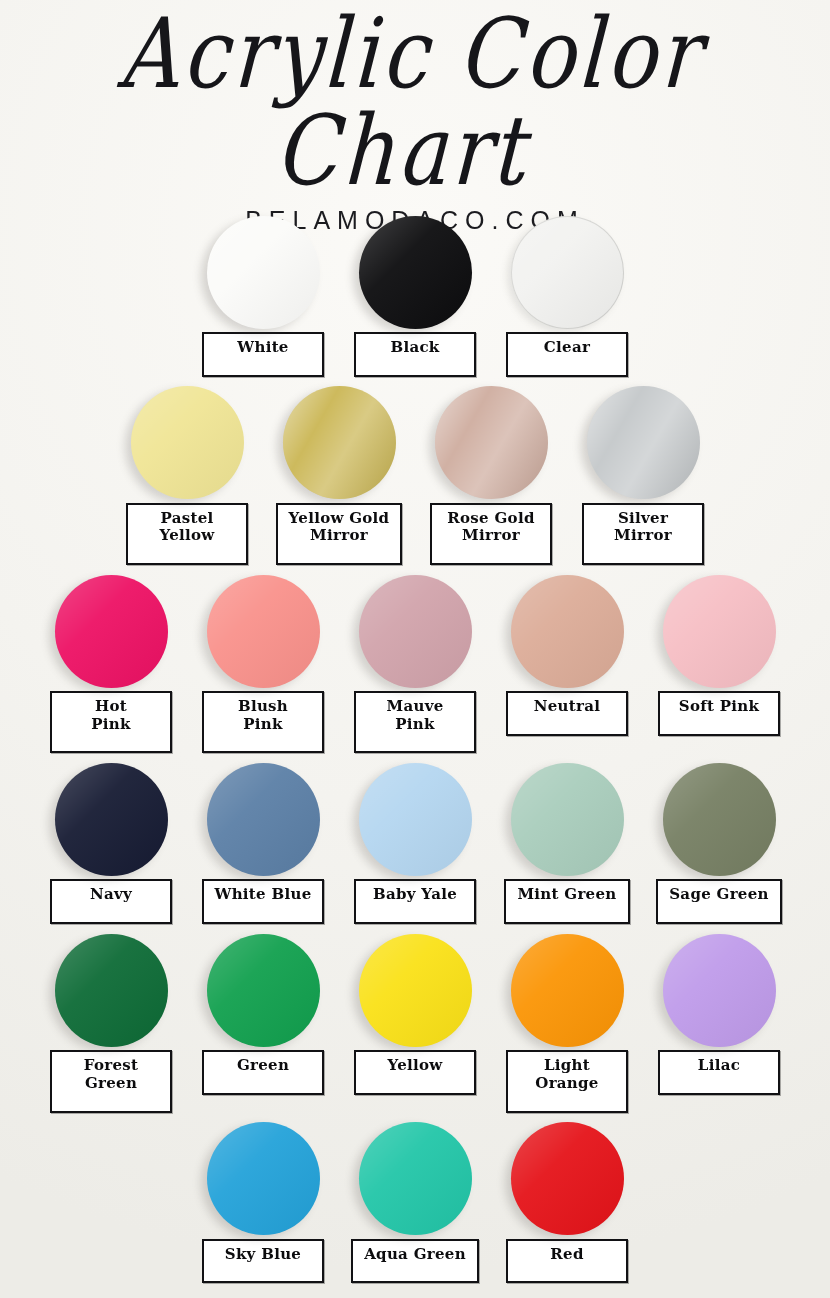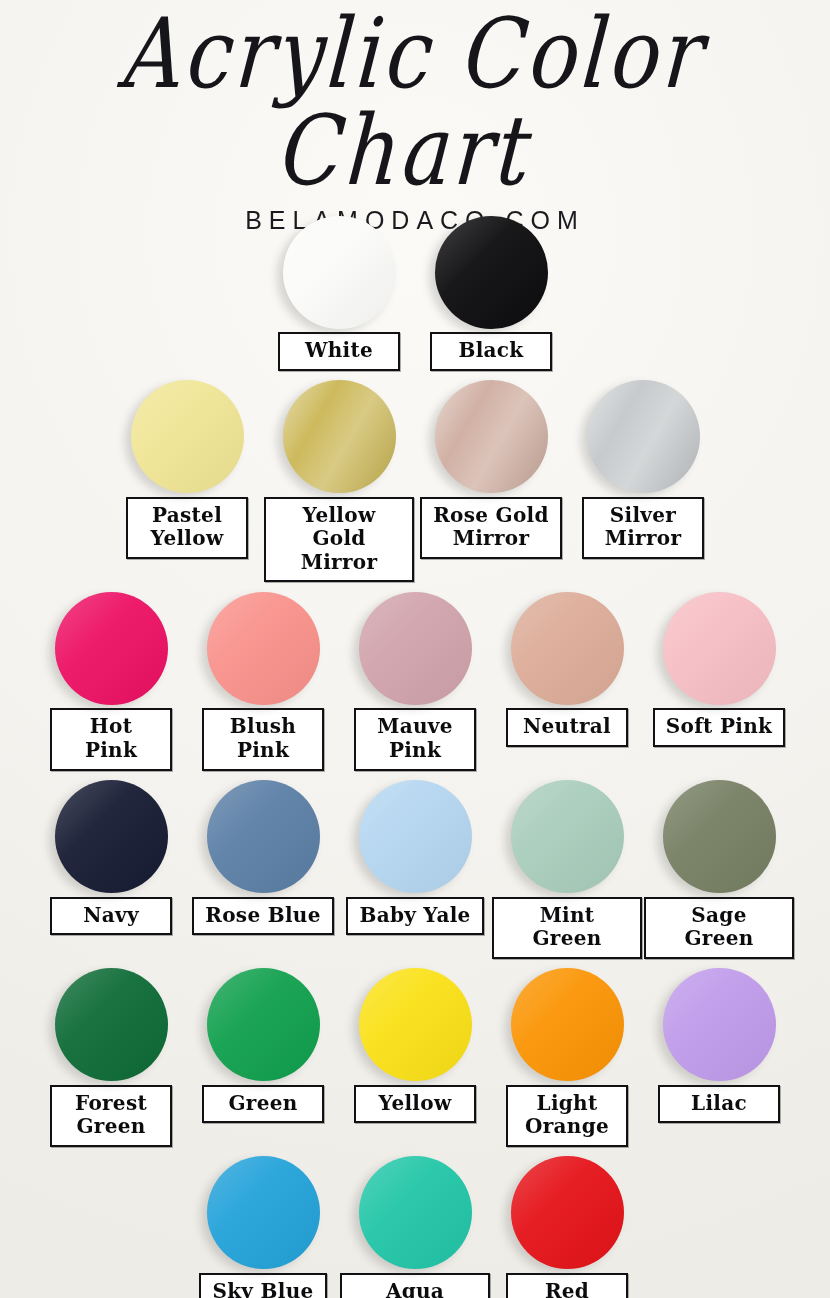--- a/index.html
+++ b/index.html
@@ -100,25 +100,25 @@
   }
   .swatch.mirror::after {
     background: linear-gradient(120deg, rgba(255,255,255,0.55) 0%, rgba(255,255,255,0.08) 32%, rgba(255,255,255,0.30) 56%, rgba(0,0,0,0.10) 100%);
   }
 
   .label {
     background: #ffffff;
     border: 2px solid #111114;
     box-shadow: 1px 1px 0 rgba(0,0,0,0.30);
     min-width: 96px;
-    padding: 5px 11px 6px;
+    padding: 5px 11px 18px;
     text-align: center;
     font-family: "DejaVu Serif", serif;
     font-weight: bold;
-    font-size: 20px;
+    font-size: 15px;
     line-height: 1.18;
     color: #0c0c0e;
     white-space: pre-line;
     letter-spacing: 0.3px;
   }
   .row-gap-1 { margin-top: 6px; }
 </style>
 </head>
 <body>
 
@@ -136,20 +136,26 @@
             <div class="swatch" style="background: rgb(251, 251, 249);"></div>
           </div>
           <div class="label">White</div>
         </div>
         <div class="cell">
           <div class="swatch-wrap">
             <div class="swatch" style="background: rgb(12, 12, 14);"></div>
           </div>
           <div class="label">Black</div>
         </div>
+        <div class="cell">
+          <div class="swatch-wrap">
+            <div class="swatch translucent" style="background: rgb(242, 242, 240);"></div>
+          </div>
+          <div class="label">Clear</div>
+        </div>
       </div>
       <div class="row row-gap-1">
         <div class="cell">
           <div class="swatch-wrap">
             <div class="swatch" style="background: rgb(240, 229, 149);"></div>
           </div>
           <div class="label">Pastel
 Yellow</div>
         </div>
         <div class="cell">
@@ -213,21 +219,21 @@
         <div class="cell">
           <div class="swatch-wrap">
             <div class="swatch" style="background: rgb(22, 27, 51);"></div>
           </div>
           <div class="label">Navy</div>
         </div>
         <div class="cell">
           <div class="swatch-wrap">
             <div class="swatch" style="background: rgb(91, 127, 166);"></div>
           </div>
-          <div class="label">Rose Blue</div>
+          <div class="label">White Blue</div>
         </div>
         <div class="cell">
           <div class="swatch-wrap">
             <div class="swatch" style="background: rgb(180, 214, 240);"></div>
           </div>
           <div class="label">Baby Yale</div>
         </div>
         <div class="cell">
           <div class="swatch-wrap">
             <div class="swatch" style="background: rgb(169, 205, 188);"></div>

